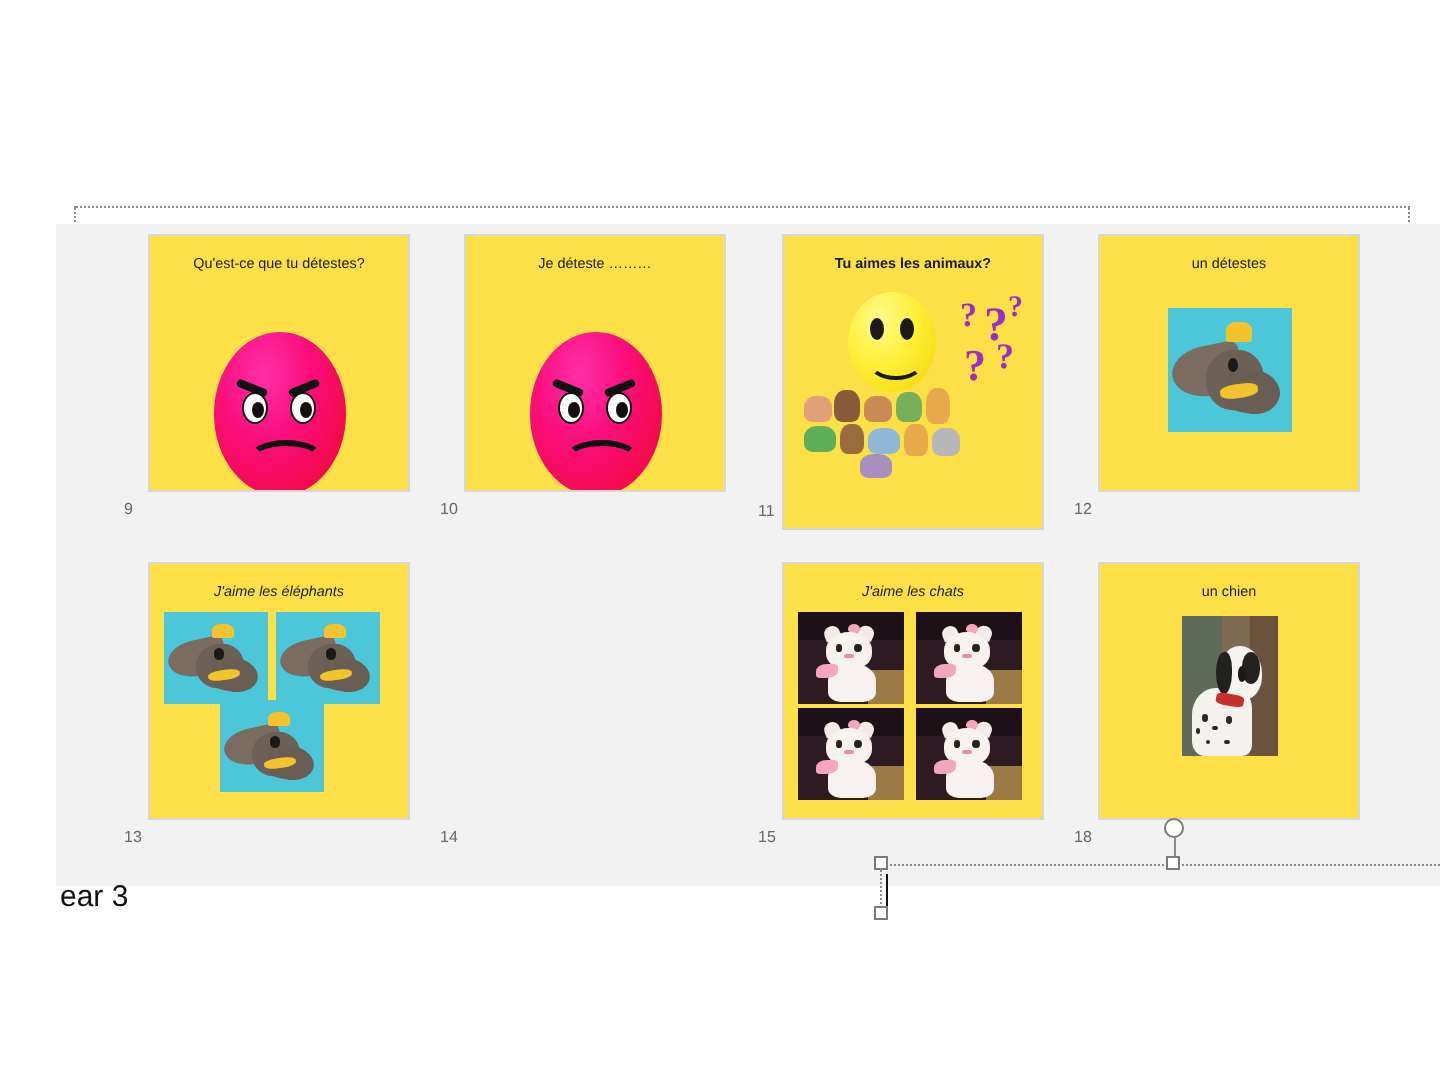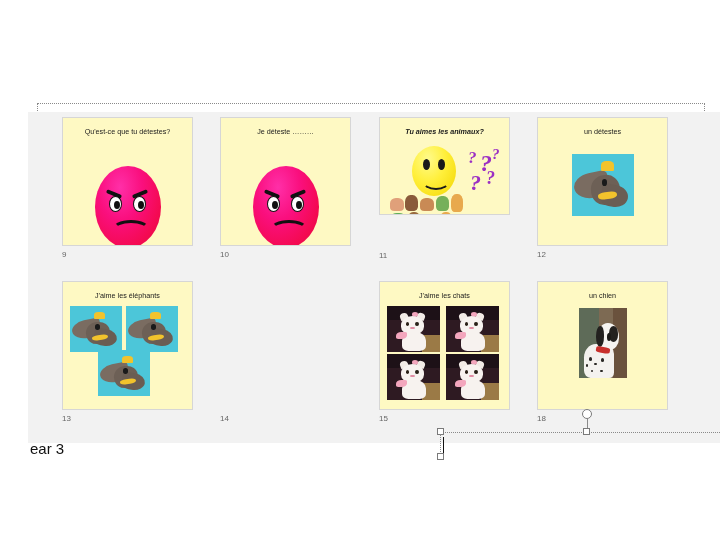--- a/index.html
+++ b/index.html
@@ -46,34 +46,35 @@
 
   
   .thumb-panel{
     position:absolute;left:28px;top:112px;width:692px;height:331px;
     background:#f2f2f2;
     box-sizing:border-box;
   }
 
   .card{
     position:absolute;
-    background:#fef9c3;
+    background:#fde047;
     border:1px solid #d6d6d6;
     box-sizing:border-box;
     overflow:hidden;
+    margin-left:12px;
   }
   .card-title{
     position:absolute;left:0;top:9px;width:100%;
     text-align:center;
     font-size:7.2px;color:#1a1a1a;
     font-family:"Liberation Sans", sans-serif;
     line-height:9px;
   }
   .card-title.bold{font-weight:bold;}
-  .card-title.italic{}
+  .card-title.italic{font-style:italic;}
   .slide-num{
     position:absolute;
     font-size:8px;color:#666;
     font-family:"Liberation Sans", sans-serif;
   }
 
   
   .angryface{
     position:absolute;left:50%;top:48px;transform:translateX(-50%);
     width:66px;height:82px;border-radius:50%/50%;
@@ -235,21 +236,21 @@
           <div class="pupil"></div>
         </div>
       <div class="eye r">
           <div class="pupil"></div>
         </div>
       <div class="frown"></div>
     </div>
   </div>
   <div class="slide-num" style="left:220px;top:250px;">10</div>
 
-  <div class="card" style="left:379px;top:117px;width:131px;height:98px;font-style:italic;">
+  <div class="card" style="left:379px;top:117px;width:131px;height:148px;">
     <div class="card-title bold">Tu aimes les animaux?</div>
     <div class="smiley">
       <div class="s-eye l"></div>
       <div class="s-eye r"></div>
       <div class="s-mouth"></div>
     </div>
     <div class="qmarks">
       <span class="qm a">?</span>
       <span class="qm b">?</span>
       <span class="qm c">?</span>

